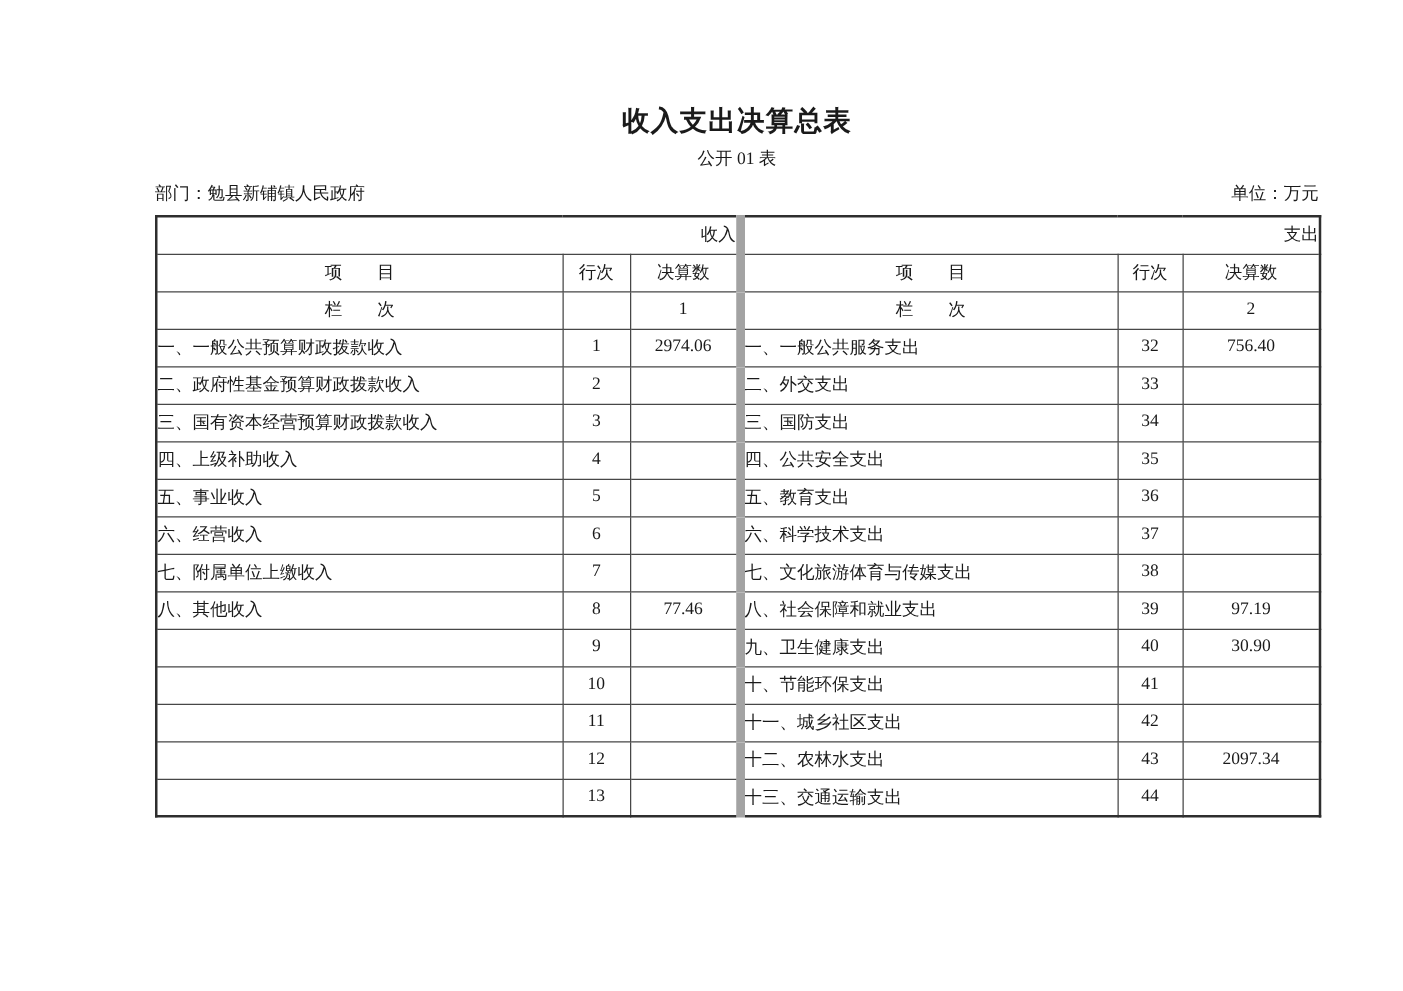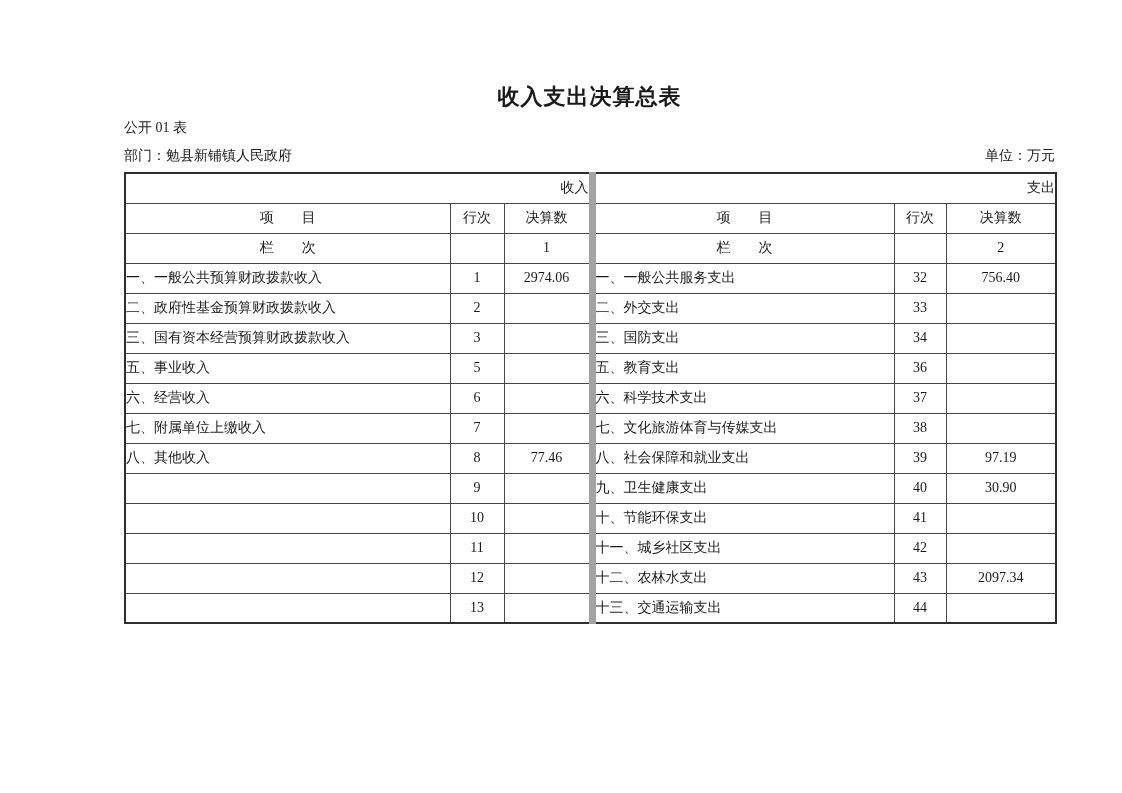--- a/index.html
+++ b/index.html
@@ -12,21 +12,21 @@
     overflow: hidden;
   }
   .page { position: absolute; left: 0; top: 0; width: 938px; height: 793px; background: #fff; }
   .doc-title {
     position: absolute; left: 124px; top: 83px; width: 931px;
     text-align: center; font-size: 22px; font-weight: bold;
     letter-spacing: 1px; line-height: 28px;
   }
   .table-code {
     position: absolute; left: 124px; top: 119px; width: 931px;
-    text-align: left; font-size: 14px; line-height: 18px;
+    text-align: center; font-size: 14px; line-height: 18px;
   }
   .meta-row {
     position: absolute; left: 124px; top: 146px; width: 931px;
     display: flex; justify-content: space-between;
     font-size: 14px; line-height: 19px; gap: 40px;
   }
   table.summary {
     position: absolute; left: 124px; top: 172px;
     width: 931px; table-layout: fixed;
     border-collapse: collapse;
@@ -114,20 +114,28 @@
         </tr>
         <tr>
           <td class="item">三、国有资本经营预算财政拨款收入</td>
           <td class="rowno">3</td>
           <td class="amount"></td>
           <td class="item mid">三、国防支出</td>
           <td class="rowno">34</td>
           <td class="amount"></td>
         </tr>
         <tr>
+          <td class="item">四、上级补助收入</td>
+          <td class="rowno">4</td>
+          <td class="amount"></td>
+          <td class="item mid">四、公共安全支出</td>
+          <td class="rowno">35</td>
+          <td class="amount"></td>
+        </tr>
+        <tr>
           <td class="item">五、事业收入</td>
           <td class="rowno">5</td>
           <td class="amount"></td>
           <td class="item mid">五、教育支出</td>
           <td class="rowno">36</td>
           <td class="amount"></td>
         </tr>
         <tr>
           <td class="item">六、经营收入</td>
           <td class="rowno">6</td>

